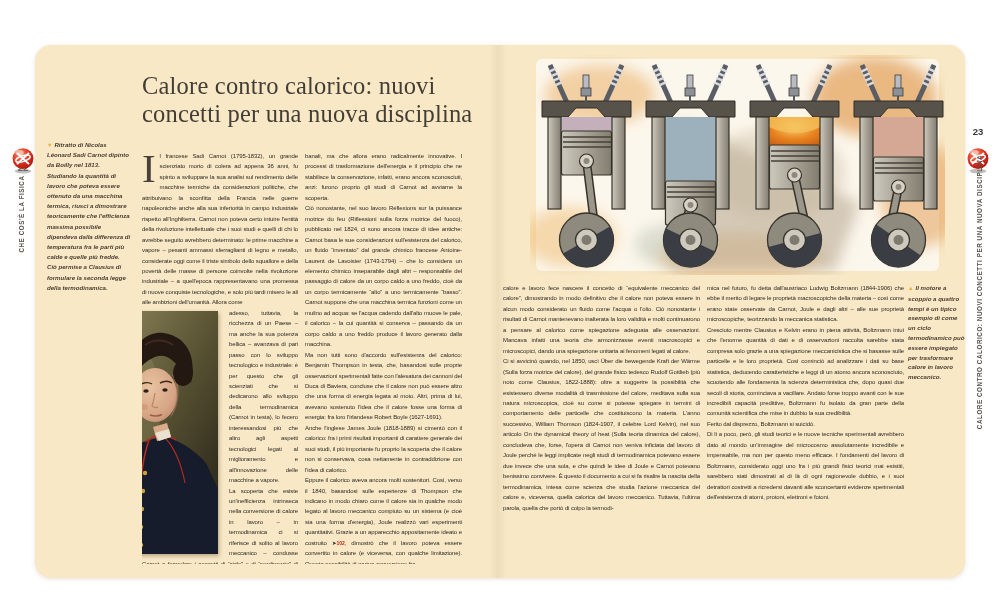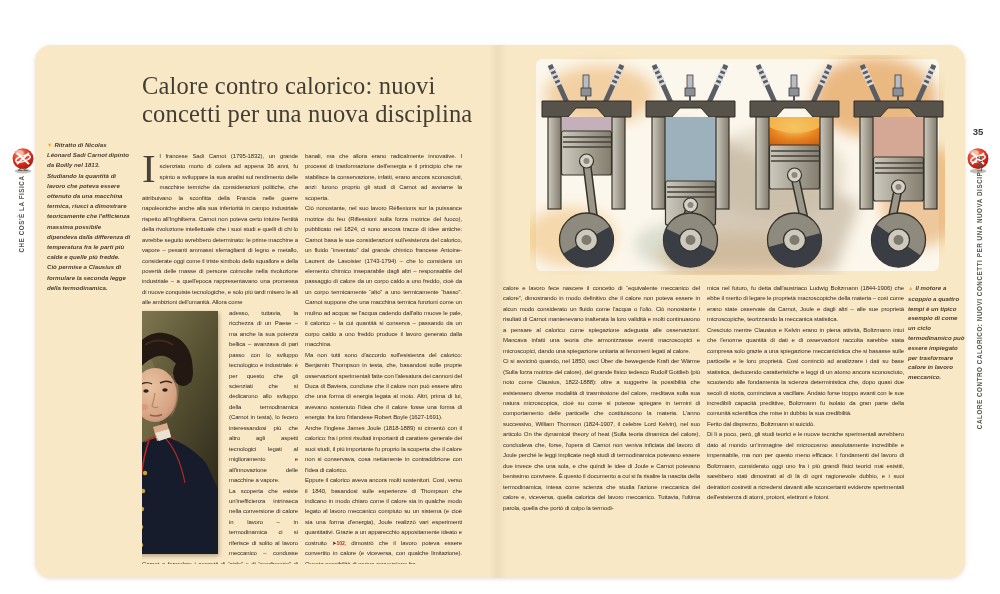--- a/index.html
+++ b/index.html
@@ -76,21 +76,21 @@
   </defs>
   <circle cx="13" cy="14.5" r="11.3" fill="url(#redg1)"></circle>
   <line x1="6.5" y1="8.5" x2="19.5" y2="20.5" stroke="#ffffff" stroke-width="2.1"></line>
   <line x1="19.5" y1="8.5" x2="6.5" y2="20.5" stroke="#ffffff" stroke-width="2.1"></line>
   <ellipse cx="13" cy="14.5" rx="8.2" ry="3.1" fill="none" stroke="#ffffff" stroke-width="1.5" transform="rotate(-18 13 14.5)"></ellipse>
   <ellipse cx="9.2" cy="8.2" rx="4.6" ry="3" fill="#ffffff" opacity="0.5"></ellipse>
 </svg>
 
 <div class="vtext" style="left:21px;top:214px;">CHE COS'È LA FISICA</div>
 
-<div class="page-num" style="left:978px;top:131px;">35</div>
+<div class="page-num" style="left:978px;top:131px;">23</div>
 
 <svg class="series-icon" style="left:966px;top:145px;" viewBox="0 0 26 32">
   <ellipse cx="13" cy="28" rx="9" ry="2.6" fill="#8d887d" opacity="0.55"></ellipse>
   <defs>
     <radialGradient id="redg2" cx="0.38" cy="0.3" r="0.9">
       <stop offset="0" stop-color="#ff8a64"></stop>
         <stop offset="0.55" stop-color="#d42818"></stop>
         <stop offset="1" stop-color="#8c1008"></stop>
     </radialGradient>
   </defs>

